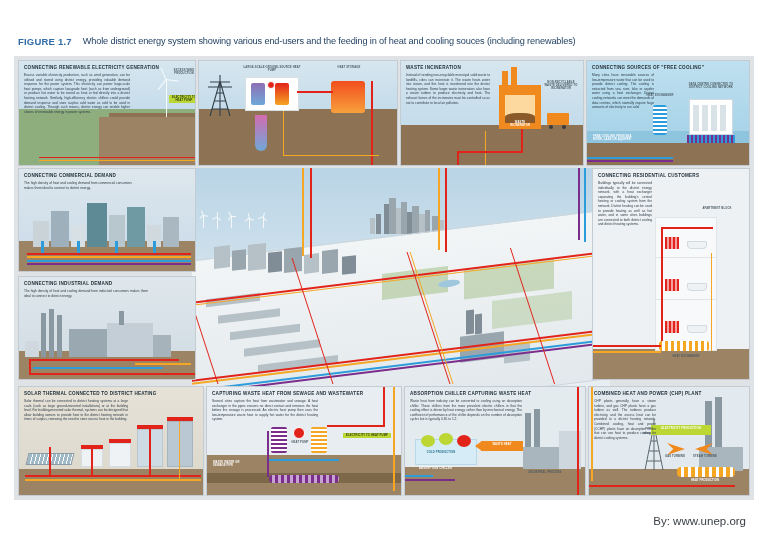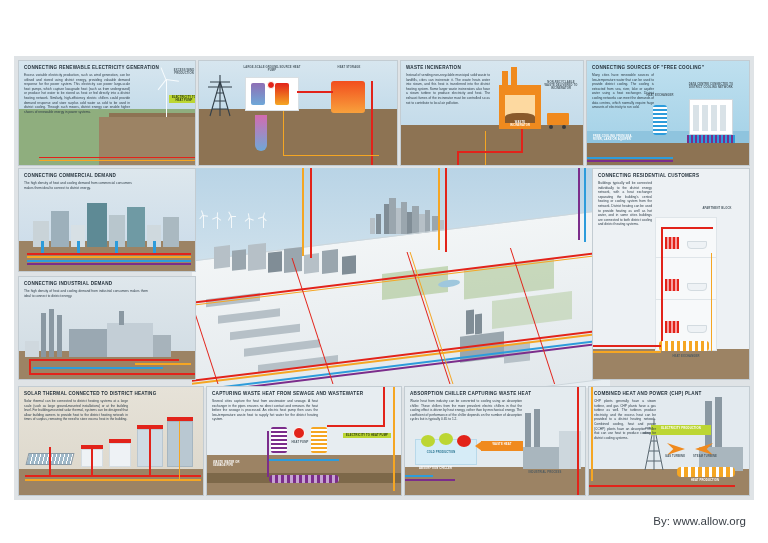--- a/index.html
+++ b/index.html
@@ -110,20 +110,24 @@
     position:absolute; right:22px; bottom:16px;
     font-size:11.5px; color:#3b4148; font-weight:normal;
   }
   .park { position:absolute; background:#b9cfa8; }
 </style>
 </head>
 <body>
 
 <div id="page">
 
+  <div class="caption-bar">
+    <span class="caption-label">FIGURE 1.7</span>
+    <span class="caption-text">Whole district energy system showing various end-users and the feeding in of heat and cooling souces (including renewables)</span>
+  </div>
 
   <div class="poster">
 
     <div class="city">
 
       <div class="turbine" style="left:6px;  top:44px; width:10px; height:16px;">
         <div class="mast"></div>
         <div class="blade" style="transform:rotate(10deg)"></div>
         <div class="blade" style="transform:rotate(130deg)"></div>
         <div class="blade" style="transform:rotate(250deg)"></div>
@@ -516,15 +520,15 @@
 
       <div class="pipe hot" style="left:-8px; top:98px; width:154px; height:2px;"></div>
       <div class="pipe warm" style="left:2px; top:0px; width:1.6px; height:94px;"></div>
 
       <div class="p-title">COMBINED HEAT AND POWER (CHP) PLANT</div>
       <div class="p-body" style="width:62px;">CHP plants generally have a steam turbine, and gas CHP plants have a gas turbine as well. The turbines produce electricity, and the excess heat can be provided to a district heating network. Combined cooling, heat and power (CCHP) plants have an absorption chiller that can use heat to produce cooling for district cooling systems.</div>
     </div>
 
   </div>
 
-  <div class="credit">By: www.allow.org</div>
+  <div class="credit">By: www.unep.org</div>
 
 </div>
 
 </body></html>

